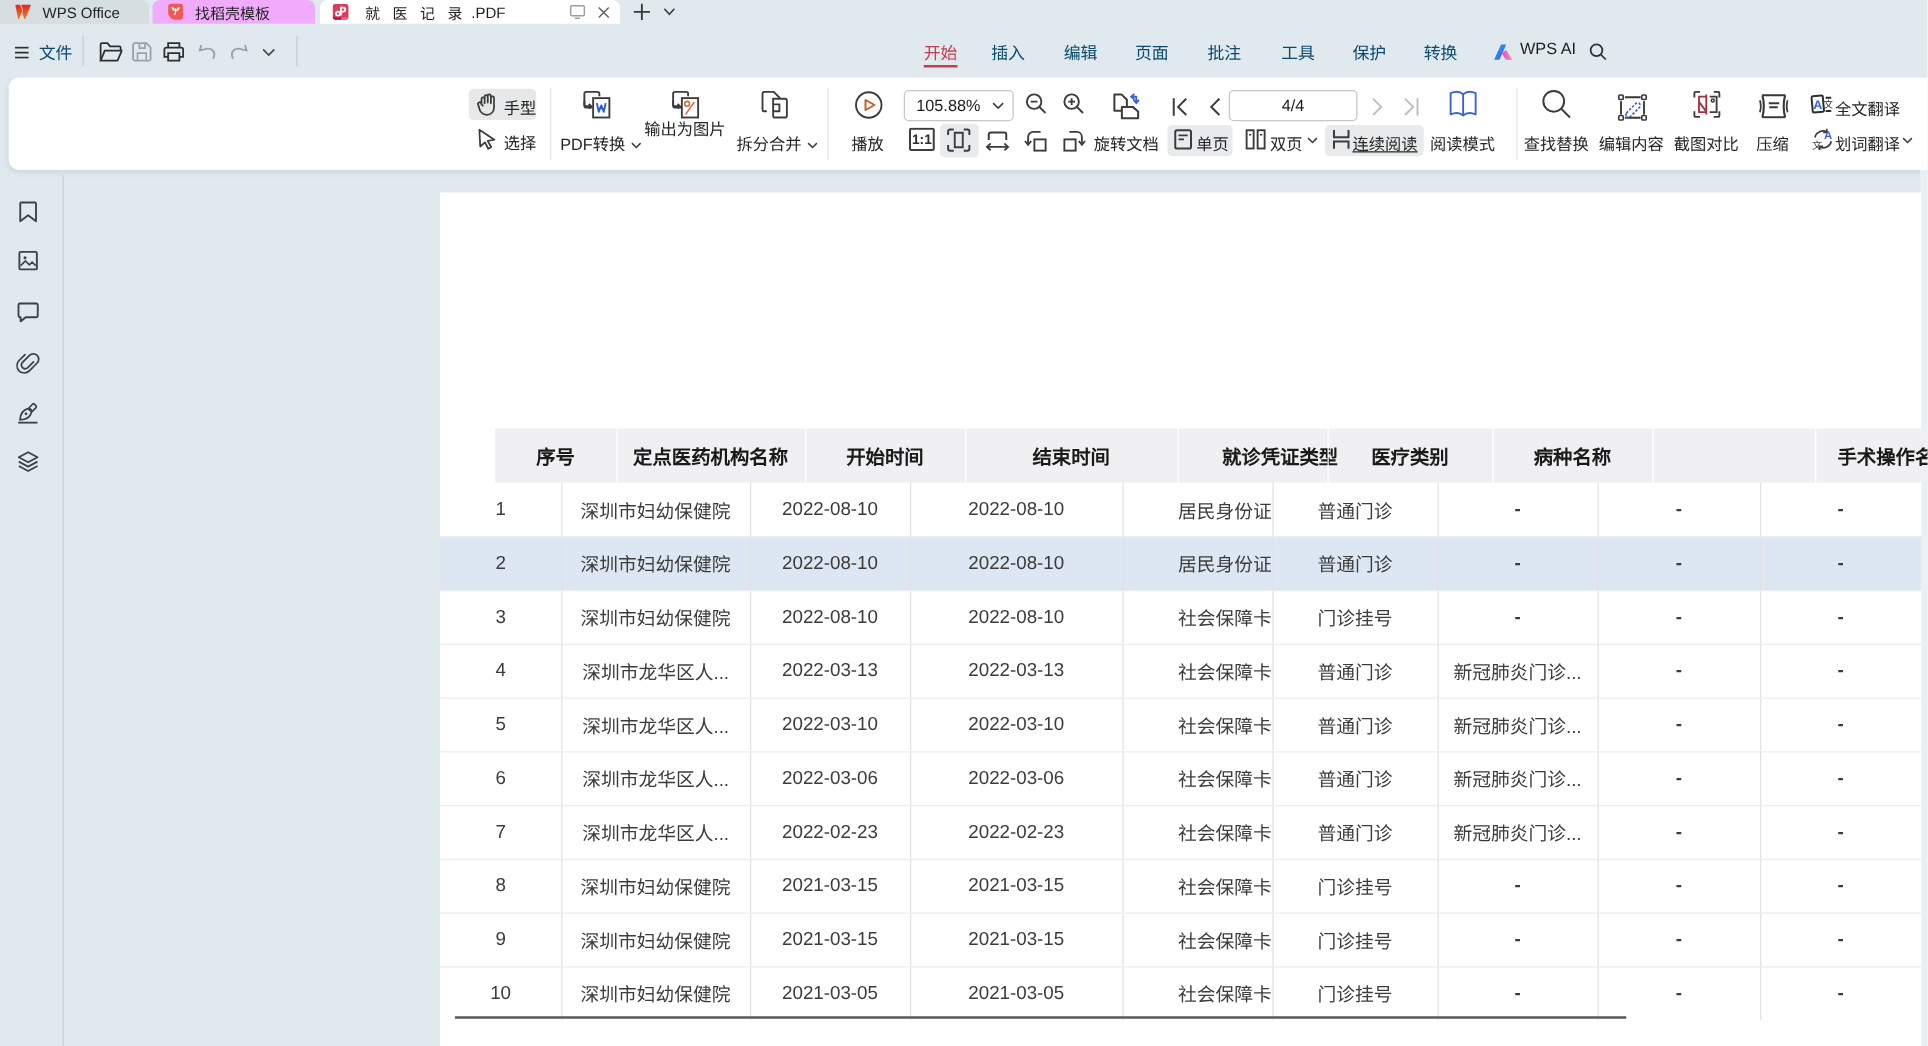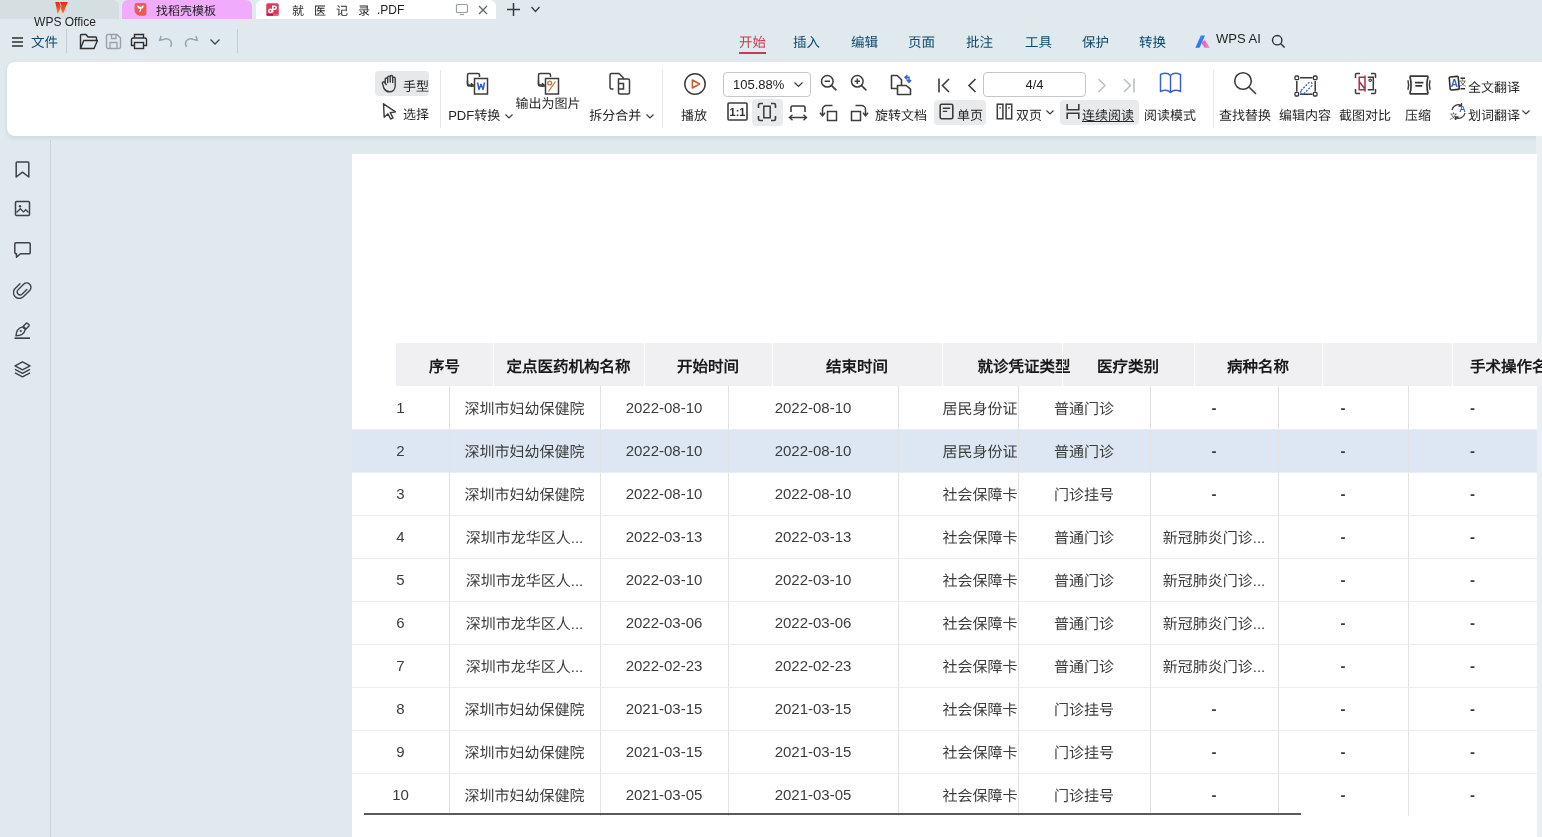--- a/index.html
+++ b/index.html
@@ -4,21 +4,21 @@
 <title>WPS PDF</title>
 <style>
 * { margin:0; padding:0; box-sizing:border-box; }
 html,body { width:1542px; height:837px; overflow:hidden; }
 body { font-family:"Liberation Sans",sans-serif; background:#dfe9ee; position:relative; color:#333; }
 .abs { position:absolute; }
 
 
 #tabbar { position:absolute; left:0; top:0; width:1542px; height:19px; background:#dfe9ee; }
 .tab { position:absolute; top:0; height:19px; display:flex; align-items:center; font-size:12px; color:#252525; }
-#tab1 { left:0; width:119px; background:#d5dee1; border-radius:0 6px 0 0; padding-left:11px;flex-direction:column; }
+#tab1 { left:0; width:119px; background:#d5dee1; border-radius:0 6px 0 0; padding-left:11px; }
 #tab2 { left:122px; width:130px; background:#f0abfc; border-radius:6px 6px 0 0; padding-left:11px; }
 #tab3 { left:256px; width:240px; background:#ffffff; border-radius:6px 6px 0 0; padding-left:9px; color:#1f1f1f; }
 .tabico { width:15px; height:15px; margin-right:8px; flex:0 0 auto; }
 
 
 #menurow { position:absolute; left:0; top:19px; width:1542px; height:43px; }
 .mi { position:absolute; top:12px; height:20px; font-size:13.5px; color:#0c4a6e; }
 .msep { position:absolute; top:10px; width:1px; height:24px; background:#c3cdd1; }
 
 

